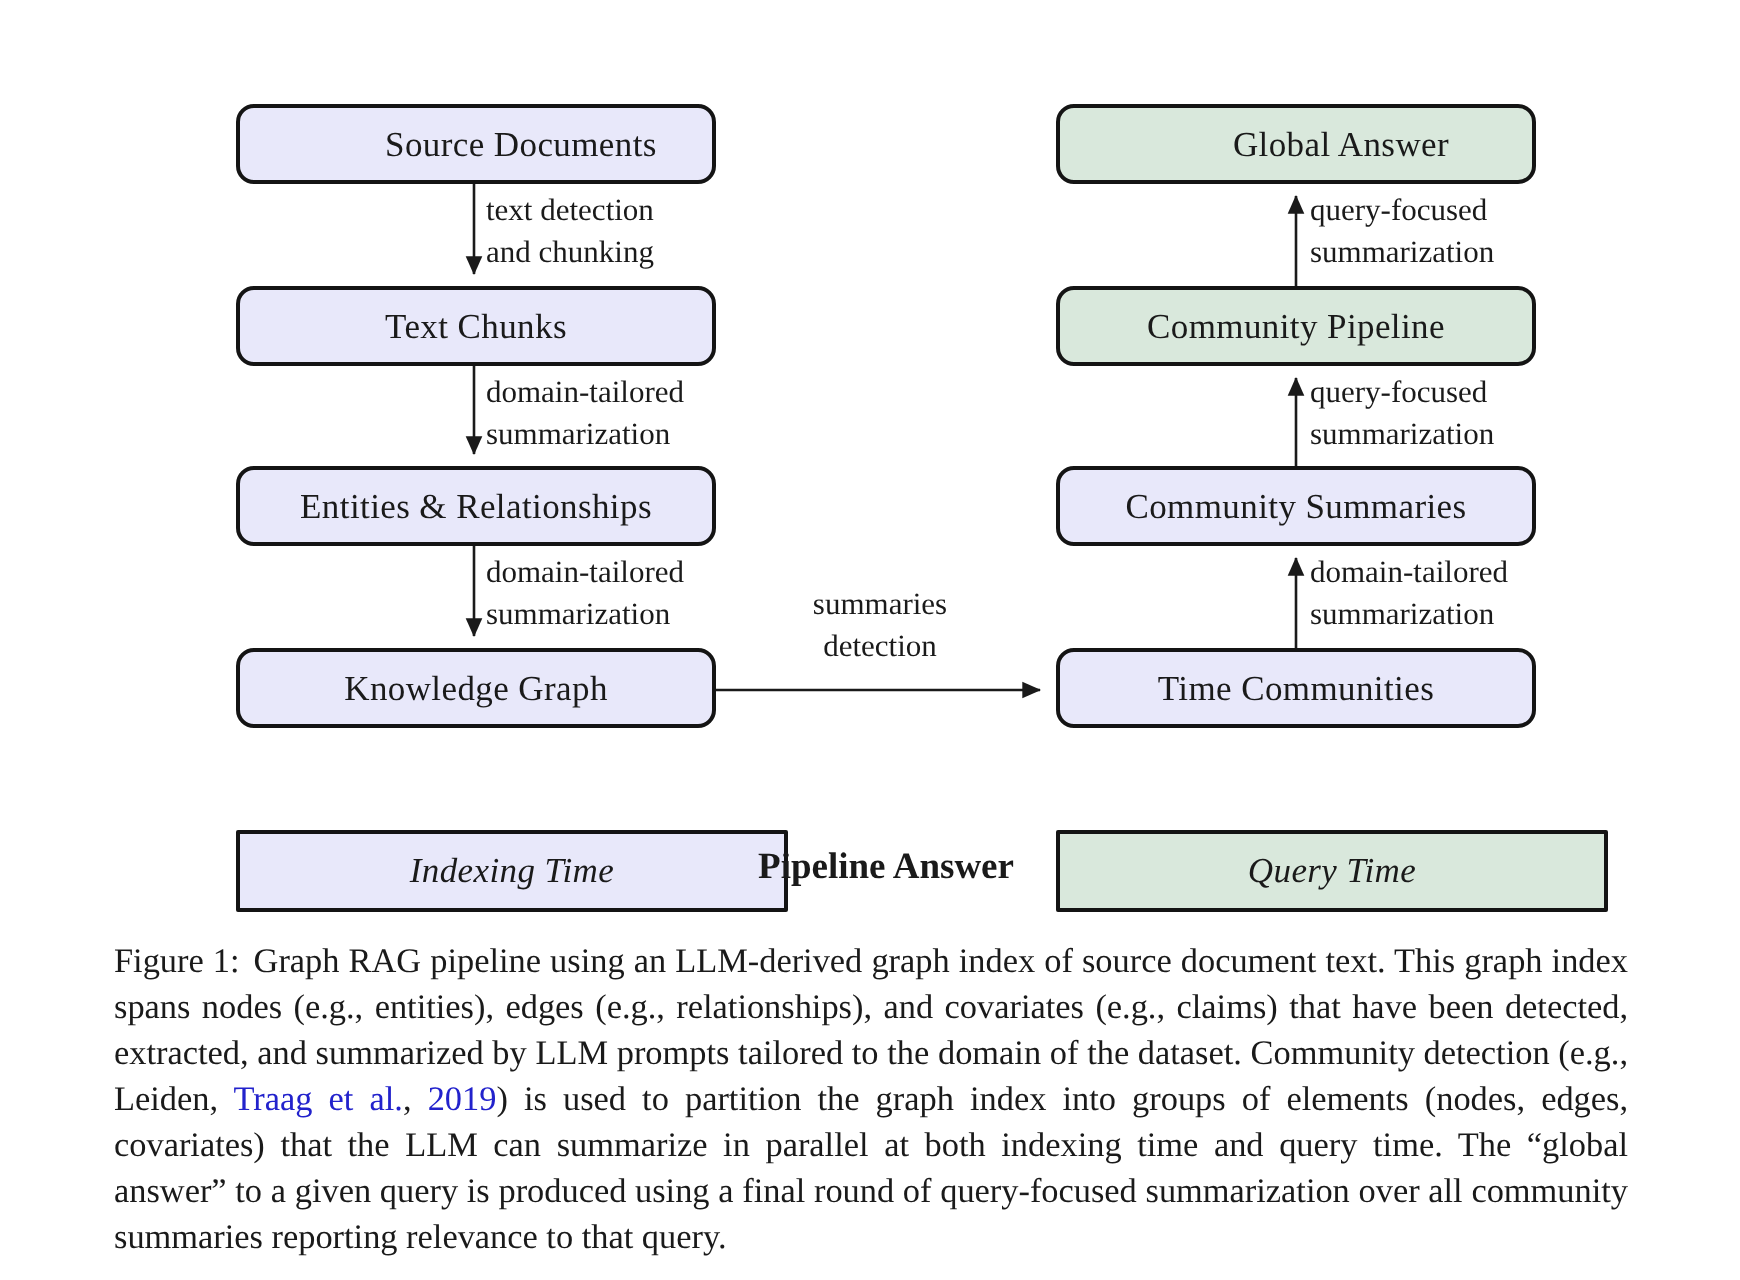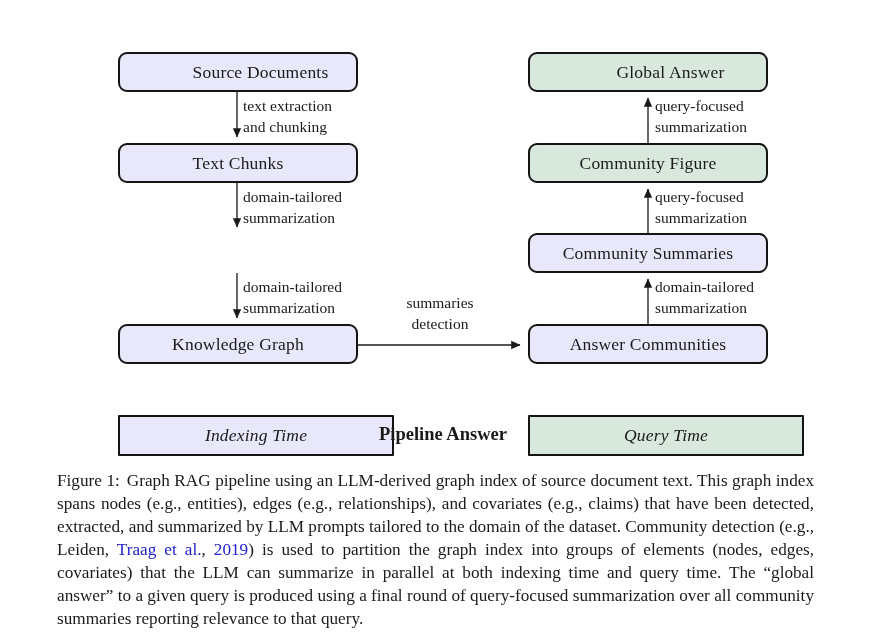--- a/index.html
+++ b/index.html
@@ -55,39 +55,42 @@
       <line x1="358" y1="345" x2="520" y2="345" marker-end="url(#ah)"></line>
     </g>
   </svg>
 
   <div class="node indexing col-left row0">
     <span>Source Documents</span>
   </div>
   <div class="node indexing col-left row1">
     <span>Text Chunks</span>
   </div>
+  <div class="node indexing col-left row2">
+    <span>Entities &amp; Relationships</span>
+  </div>
   <div class="node query col-right row0">
     <span>Global Answer</span>
   </div>
 
   <div class="node indexing col-left row3">
     <span>Knowledge Graph</span>
   </div>
   <div class="node query col-right row1">
-    <span>Community Figure</span>
+    <span>Community Pipeline</span>
   </div>
   <div class="node indexing col-right row2">
     <span>Community Summaries</span>
   </div>
   <div class="node indexing col-right row3">
-    <span>Answer Communities</span>
+    <span>Time Communities</span>
   </div>
 
   <div class="edge-label" style="left:243px;top:95px">
-    <span class="ll">text extraction</span>
+    <span class="ll">text detection</span>
     <span class="ll">and chunking</span>
   </div>
   <div class="edge-label" style="left:243px;top:186px">
     <span class="ll">domain-tailored</span>
     <span class="ll">summarization</span>
   </div>
   <div class="edge-label" style="left:243px;top:276px">
     <span class="ll">domain-tailored</span>
     <span class="ll">summarization</span>
   </div>

